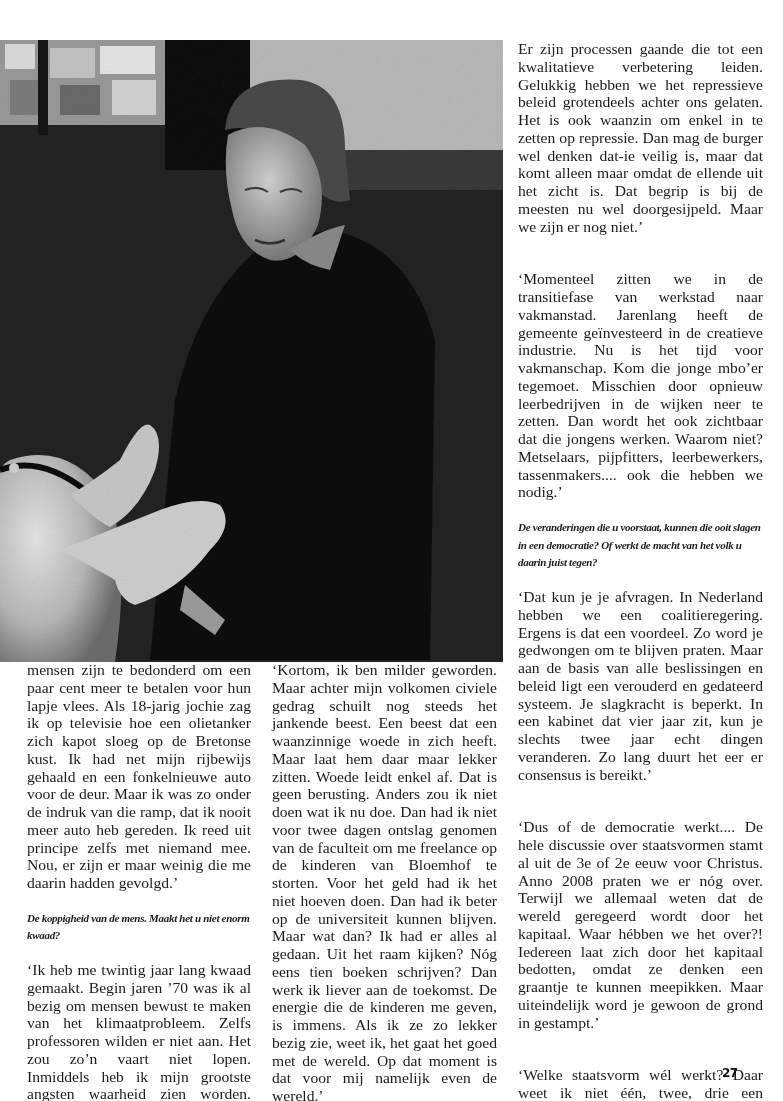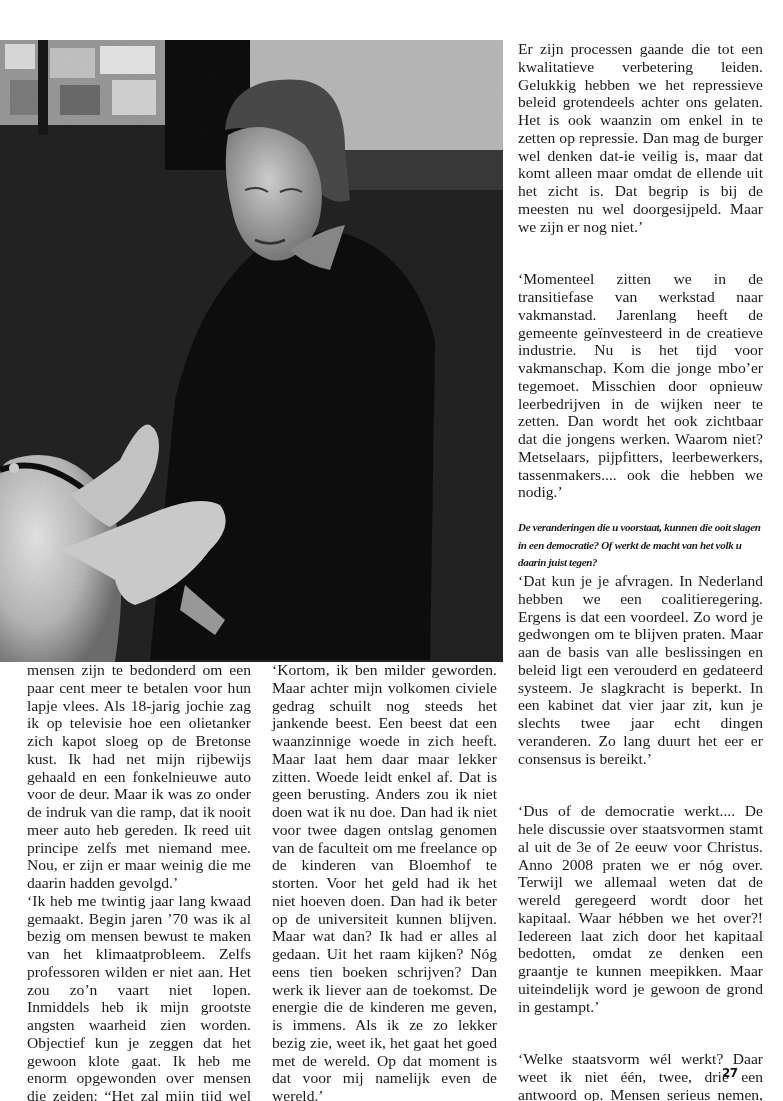--- a/index.html
+++ b/index.html
@@ -7,21 +7,21 @@
          font-family: "DejaVu Serif", "Liberation Serif", serif; color: #1a1a1a; }
   .photo { position: absolute; left: 0; top: 40px; width: 503px; height: 622px;
            background: #1c1c1c; overflow: hidden; }
   .photo svg { display: block; }
   .col { position: absolute; font-family: "Liberation Serif", "DejaVu Serif", serif;
          font-size: 15.6px; line-height: 17.75px; text-align: justify; hyphens: manual; }
   .col p { margin: 0; }
   .col p + p.gap { margin-top: 35px; }
   .col .q { font-style: italic; font-weight: bold; font-size: 11px; line-height: 17.75px;
             letter-spacing: -0.3px; text-align: left; margin-top: 17.75px; }
-  .col .q + p { margin-top: 0; }
+  .col .q + p { margin-top: 16px; }
   #col-right { left: 518px; top: 40px; width: 245px; }
   #col-left { left: 27px; top: 661px; width: 224px; }
   #col-mid { left: 272px; top: 661px; width: 225px; }
   .page-num { position: absolute; left: 722px; top: 1066px;
               font-family: "DejaVu Sans", "Liberation Sans", sans-serif;
               font-weight: bold; font-size: 12px; color: #111; letter-spacing: -0.5px; }
 </style>
 </head>
 <body>
 
@@ -90,20 +90,21 @@
   <p class="gap">‘Momenteel zitten we in de transitiefase van werkstad naar vakmanstad. Jarenlang heeft de gemeente geïnvesteerd in de creatieve industrie. Nu is het tijd voor vakmanschap. Kom die jonge mbo’er tegemoet. Misschien door opnieuw leerbedrijven in de wijken neer te zetten. Dan wordt het ook zichtbaar dat die jongens werken. Waarom niet? Metselaars, pijpfitters, leerbewerkers, tassenmakers.... ook die hebben we nodig.’</p>
   <p class="q">De veranderingen die u voorstaat, kunnen die ooit slagen in een democratie? Of werkt de macht van het volk u daarin juist tegen?</p>
   <p>‘Dat kun je je afvragen. In Nederland hebben we een coalitieregering. Ergens is dat een voordeel. Zo word je gedwongen om te blijven praten. Maar aan de basis van alle beslissingen en beleid ligt een verouderd en gedateerd systeem. Je slagkracht is beperkt. In een kabinet dat vier jaar zit, kun je slechts twee jaar echt dingen veranderen. Zo lang duurt het eer er consensus is bereikt.’</p>
   <p class="gap">‘Dus of de democratie werkt.... De hele discussie over staatsvormen stamt al uit de 3e of 2e eeuw voor Christus. Anno 2008 praten we er nóg over. Terwijl we allemaal weten dat de wereld geregeerd wordt door het kapitaal. Waar hébben we het over?! Iedereen laat zich door het kapitaal bedotten, omdat ze denken een graantje te kunnen meepikken. Maar uiteindelijk word je gewoon de grond in gestampt.’</p>
   <p class="gap">‘Welke staatsvorm wél werkt? Daar weet ik niet één, twee, drie een antwoord op. Mensen serieus nemen, ze inspraak geven, maar dan ook écht. Dan heb je een kansje dat er iets verandert. Maar verandering moet ook uit mensen zelf komen. Zelf kom ik uit een ongeschoold arbeidersgezin. Nu zit ik hier en heb ik een dochter die op het gymnasium zit en viool speelt bij het Rotterdams Jeugdorkest. Mensen kunnen veranderen. Iemand die zegt van niet vertelt sprookjes. Maar ja, als je te dom, stom, lui en belazerd bent om iets aan te pakken, verandert er nooit wat.’</p>
 
 </div>
 
 <div class="col" id="col-left">
   <p>mensen zijn te bedonderd om een paar cent meer te betalen voor hun lapje vlees. Als 18-jarig jochie zag ik op televisie hoe een olietanker zich kapot sloeg op de Bretonse kust. Ik had net mijn rijbewijs gehaald en een fonkelnieuwe auto voor de deur. Maar ik was zo onder de indruk van die ramp, dat ik nooit meer auto heb gereden. Ik reed uit principe zelfs met niemand mee. Nou, er zijn er maar weinig die me daarin hadden gevolgd.’</p>
+  <p class="q">De koppigheid van de mens. Maakt het u niet enorm kwaad?</p>
   <p style="text-align-last: justify;">‘Ik heb me twintig jaar lang kwaad gemaakt. Begin jaren ’70 was ik al bezig om mensen bewust te maken van het klimaatprobleem. Zelfs professoren wilden er niet aan. Het zou zo’n vaart niet lopen. Inmiddels heb ik mijn grootste angsten waarheid zien worden. Objectief kun je zeggen dat het gewoon klote gaat. Ik heb me enorm opgewonden over mensen die zeiden: “Het zal mijn tijd wel duren”. Nu, bijna 57, vind ik die mensen niet meer interessant. Ik ga er mijn tijd niet meer aan verspillen. Liever</p>
 </div>
 
 <div class="col" id="col-mid">
   <p class="gap">‘Kortom, ik ben milder geworden. Maar achter mijn volkomen civiele gedrag schuilt nog steeds het jankende beest. Een beest dat een waanzinnige woede in zich heeft. Maar laat hem daar maar lekker zitten. Woede leidt enkel af. Dat is geen berusting. Anders zou ik niet doen wat ik nu doe. Dan had ik niet voor twee dagen ontslag genomen van de faculteit om me freelance op de kinderen van Bloemhof te storten. Voor het geld had ik het niet hoeven doen. Dan had ik beter op de universiteit kunnen blijven. Maar wat dan? Ik had er alles al gedaan. Uit het raam kijken? Nóg eens tien boeken schrijven? Dan werk ik liever aan de toekomst. De energie die de kinderen me geven, is immens. Als ik ze zo lekker bezig zie, weet ik, het gaat het goed met de wereld. Op dat moment is dat voor mij namelijk even de wereld.’</p>
 
 </div>
 
 <div class="page-num">27</div>
 

